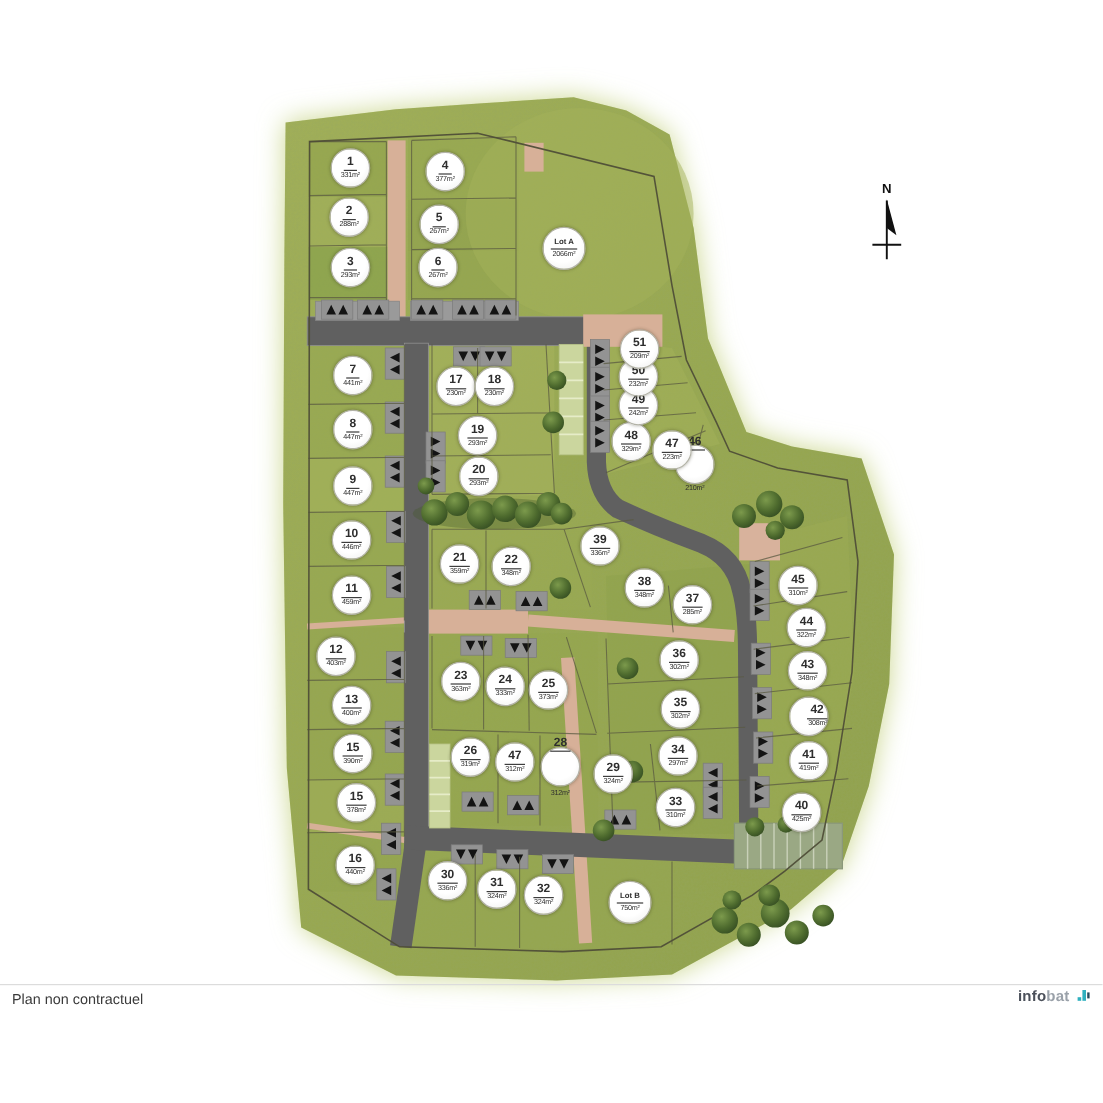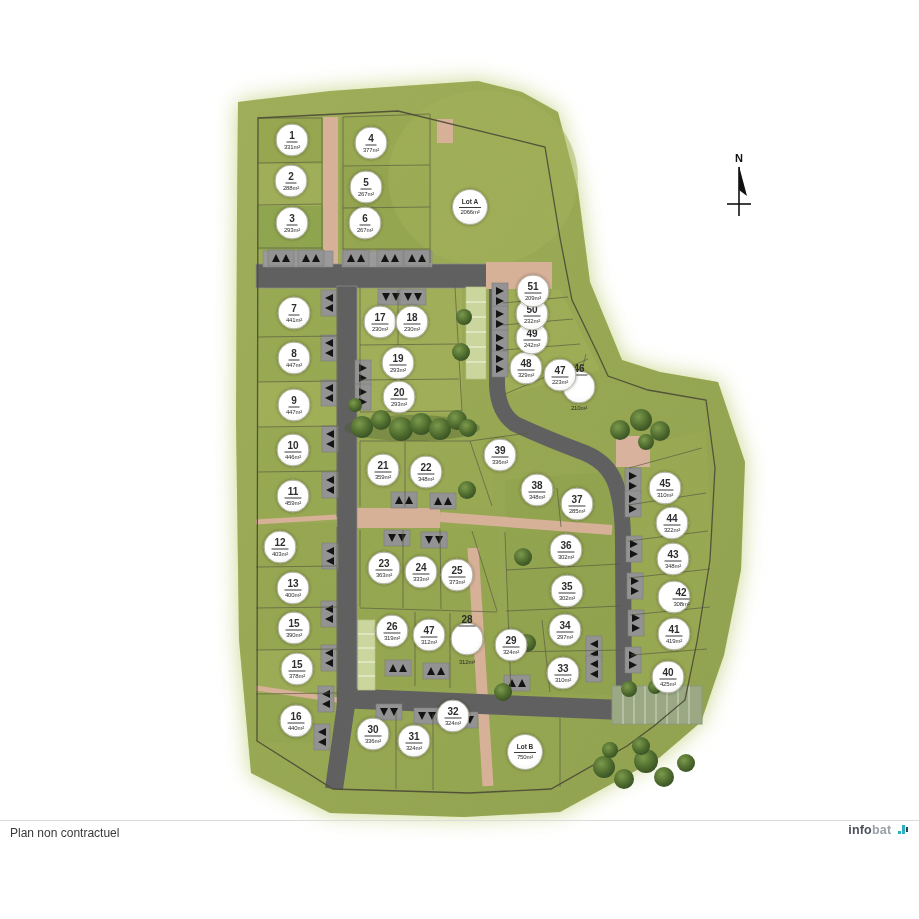--- a/index.html
+++ b/index.html
@@ -356,21 +356,21 @@
         <span class="lot-area">324m²</span>
       </div>
       <div class="lot-circle" style="left: 373px; top: 734px;">
         <span class="lot-num">30</span>
         <span class="lot-area">336m²</span>
       </div>
       <div class="lot-circle" style="left: 414px; top: 741px;">
         <span class="lot-num">31</span>
         <span class="lot-area">324m²</span>
       </div>
-      <div class="lot-circle" style="left: 453px; top: 716px;">
+      <div class="lot-circle" style="left: 453px; top: 746px;">
         <span class="lot-num">32</span>
         <span class="lot-area">324m²</span>
       </div>
       <div class="lot-circle special" style="left: 525px; top: 752px;">
         <span class="lot-num">Lot B</span>
         <span class="lot-area">750m²</span>
       </div>
       <div class="lot-circle" style="left: 563px; top: 673px;">
         <span class="lot-num">33</span>
         <span class="lot-area">310m²</span>

